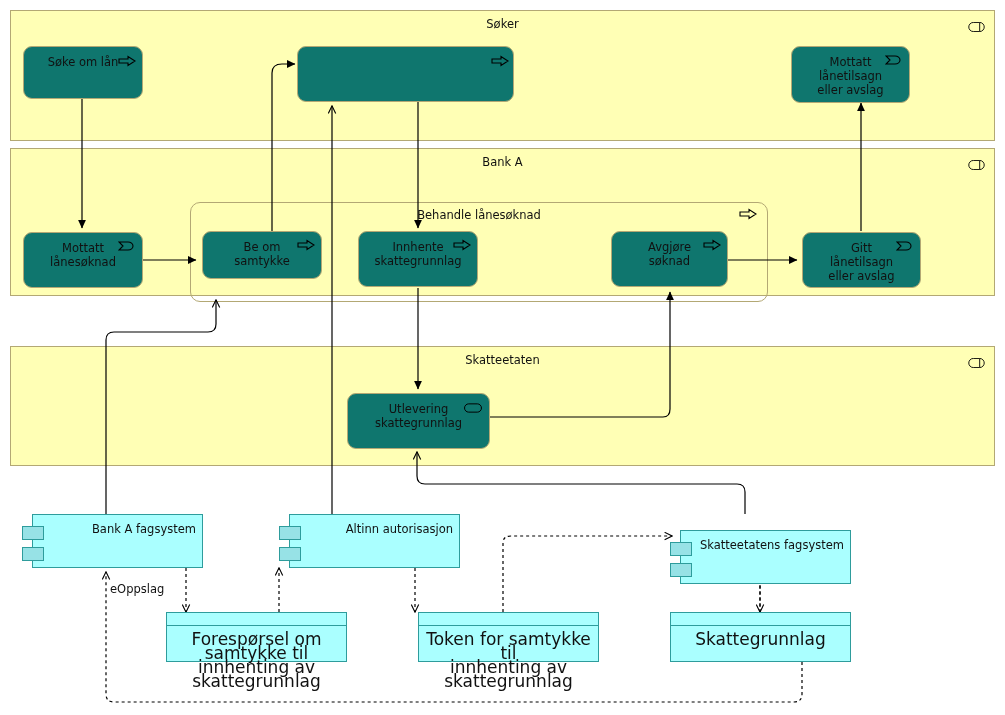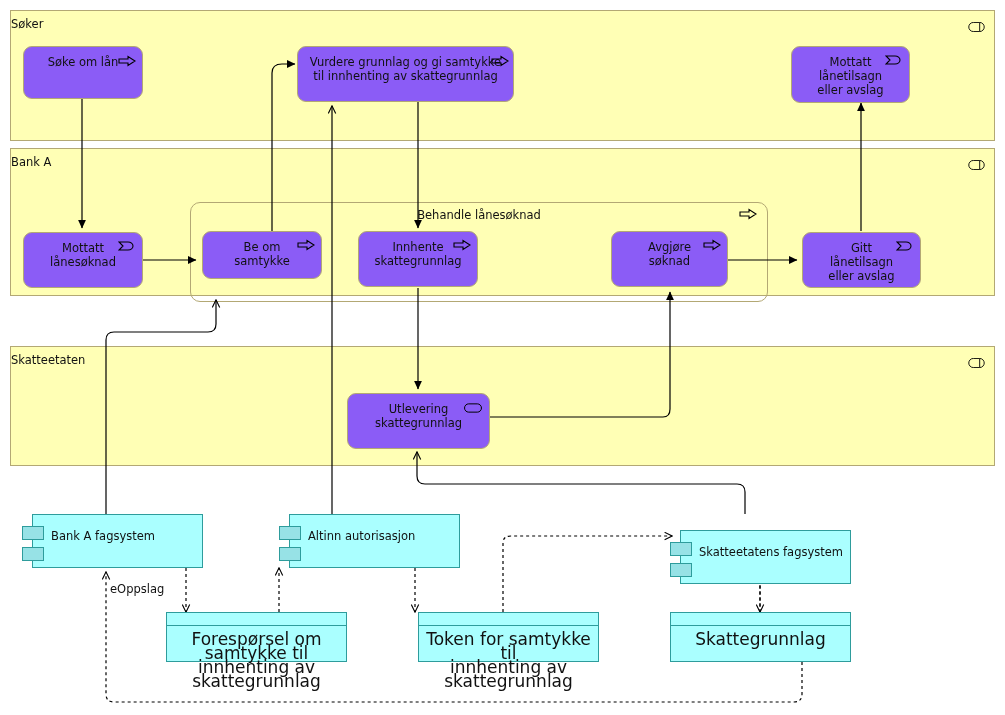--- a/index.html
+++ b/index.html
@@ -1,33 +1,33 @@
 <!DOCTYPE html>
 <html><head>
 <meta charset="utf-8">
 <style>
   html,body{margin:0;padding:0;background:#ffffff;}
   body{font-family:"DejaVu Sans","Liberation Sans",sans-serif;}
   #stage{position:relative;width:1005px;height:715px;background:#fff;overflow:hidden;}
   #wires{position:absolute;left:0;top:0;width:1005px;height:715px;pointer-events:none;}
 
   .lane{position:absolute;background:#ffffb5;border:1px solid #b3a874;box-sizing:border-box;}
-  .lane-title{position:absolute;top:6px;left:0;right:0;font-size:11.5px;color:#111;}
+  .lane-title{position:absolute;top:6px;left:0;right:0;text-align:center;font-size:11.5px;color:#111;}
   .lane-badge{position:absolute;top:11px;right:9px;width:17px;height:10px;}
 
   .group{position:absolute;border:1px solid #b3a874;border-radius:10px;box-sizing:border-box;background:transparent;}
   .group-title{position:absolute;top:5px;left:0;right:0;text-align:center;font-size:11.5px;color:#111;}
   .group-badge{position:absolute;top:5px;right:10px;width:18px;height:12px;}
 
-  .bbox{position:absolute;background:#8b5cf6;border:1px solid #b3a874;border-radius:9px;box-sizing:border-box;}
+  .bbox{position:absolute;background:#0f766e;border:1px solid #b3a874;border-radius:9px;box-sizing:border-box;}
   .bbox .lbl{position:absolute;left:0;right:0;top:8px;text-align:center;font-size:11.5px;line-height:14px;color:#111;padding:0 4px;box-sizing:border-box;}
   .bbox .ico{position:absolute;width:18px;height:12px;}
 
   .comp{position:absolute;background:#aaffff;border:1px solid #2e9c9c;box-sizing:border-box;}
-  .comp .lbl{position:absolute;left:18px;right:6px;top:14px;text-align:left;font-size:11.5px;color:#111;}
+  .comp .lbl{position:absolute;left:18px;right:6px;top:7px;text-align:right;font-size:11.5px;color:#111;}
   .tab{position:absolute;left:-11px;width:22px;height:14px;background:#97e2e6;border:1px solid #2e9c9c;box-sizing:border-box;}
   .tab.t1{top:11px;}
   .tab.t2{top:32px;}
 
   .dobj{position:absolute;background:#aaffff;border:1px solid #2e9c9c;box-sizing:border-box;}
   .dobj .band{position:absolute;left:0;right:0;top:0;height:13px;border-bottom:1px solid #2e9c9c;box-sizing:border-box;}
   .dobj .lbl{position:absolute;left:0;right:0;top:19px;text-align:center;font-size:17px;line-height:14px;color:#111;padding:0 6px;box-sizing:border-box;}
 
   .edge-label{position:absolute;font-size:11.5px;color:#111;background:transparent;}
 </style>
@@ -116,24 +116,20 @@
   </svg>
 
   <div class="bbox" style="left:23px;top:46px;width:120px;height:53px;">
     <div class="lbl">Søke om lån</div>
     <svg class="ico" viewBox="0 0 18 12" style="right:6px;top:8px;">
       <path d="M1 4 H10 V1.5 L17 6 L10 10.5 V8 H1 Z" fill="none" stroke="#000" stroke-width="1.1"></path>
     </svg>
   </div>
 
   <div class="bbox" style="left:297px;top:46px;width:217px;height:56px;">
-    <div class="lbl">
-      <span>Vurdere grunnlag og gi samtykke</span><br>
-      <span>til innhenting av skattegrunnlag</span>
-    </div>
     <svg class="ico" viewBox="0 0 18 12" style="right:4px;top:8px;">
       <path d="M1 4 H10 V1.5 L17 6 L10 10.5 V8 H1 Z" fill="none" stroke="#000" stroke-width="1.1"></path>
     </svg>
   </div>
 
   <div class="bbox" style="left:791px;top:46px;width:119px;height:57px;">
     <div class="lbl">
       <span>Mottatt</span><br>
       <span>lånetilsagn</span><br>
       <span>eller avslag</span>

